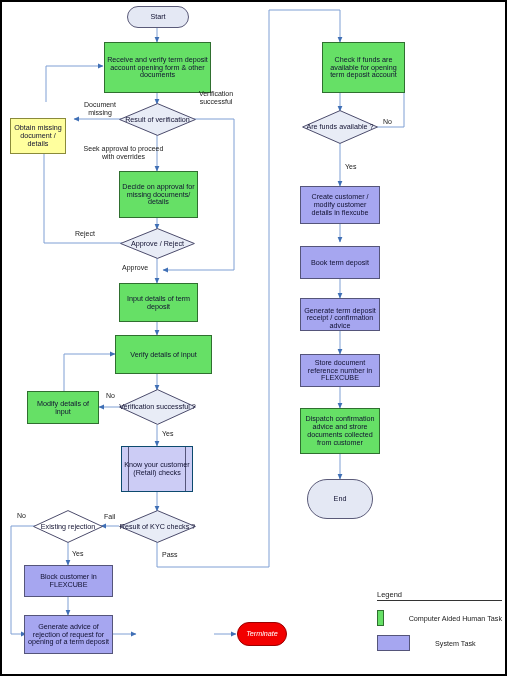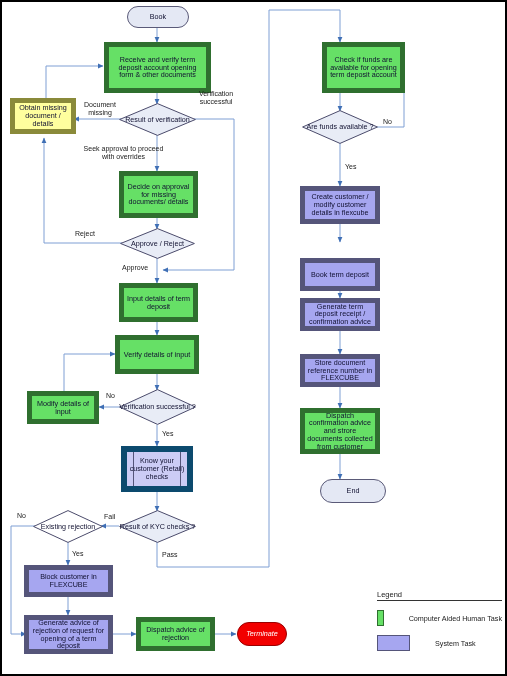--- a/index.html
+++ b/index.html
@@ -8,27 +8,27 @@
     position:relative;width:507px;height:676px;background:#ffffff;
     border:2px solid #000000;box-sizing:border-box;overflow:hidden;
   }
   svg#wires{position:absolute;left:0;top:0;width:507px;height:676px;pointer-events:none;}
 
   .node{position:absolute;box-sizing:border-box;display:flex;align-items:center;
         justify-content:center;text-align:center;color:#101030;line-height:1.08;}
   .node span{display:block;padding:0 2px;}
 
   
-  .proc{border:5px solid #0f172a;font-size:7.2px;}
+  .proc{border:1px solid #0f172a;font-size:7.2px;}
   .green{background:#66e066;border-color:#2f6f2f;}
   .purple{background:#a6a6f0;border-color:#55557a;}
   .yellow{background:#ffff9e;border-color:#8a8a3a;}
 
   
-  .predef{background:#ccccf5;border:6px solid #0c4a6e;font-size:7.2px;position:absolute;
+  .predef{background:#ccccf5;border:1px solid #0c4a6e;font-size:7.2px;position:absolute;
           box-sizing:border-box;}
   .predef .inner{position:absolute;left:0;top:0;right:0;bottom:0;display:flex;
                  align-items:center;justify-content:center;text-align:center;
                  color:#101030;line-height:1.08;}
   .predef .bar{position:absolute;top:0;bottom:0;width:1px;background:#55557a;}
 
   
   .pill{border-radius:999px;border:1px solid #4b4b6b;font-size:7.2px;}
   .pill.start{background:#e4e8f4;border-color:#5a5a78;}
   .pill.term{background:#f20000;border-color:#9a0000;color:#ffffff;}
@@ -120,28 +120,28 @@
 
       <path d="M338,329 L338,352"></path>
 
       <path d="M338,385 L338,406"></path>
 
       <path d="M338,452 L338,477"></path>
     </g>
   </svg>
 
   <div class="node pill start" style="left:125px;top:4px;width:62px;height:22px;">
-    <span>Book</span>
+    <span>Start</span>
   </div>
 
   <div class="node proc green" style="left:102px;top:40px;width:107px;height:51px;">
     <span>Receive and verify term deposit account opening form &amp; other documents</span>
   </div>
 
-  <div class="node proc yellow" style="left:8px;top:96px;width:66px;height:36px;justify-content:center;">
+  <div class="node proc yellow" style="left:8px;top:116px;width:56px;height:36px;justify-content:center;">
     <span>Obtain missing document / details</span>
   </div>
 
   <div class="dia" style="left:117px;top:101px;width:77px;height:33px;">
     <svg class="shape" viewBox="0 0 77 33" xmlns="http://www.w3.org/2000/svg">
       <polygon points="38.5,0.6 76.4,16.5 38.5,32.4 0.6,16.5" fill="#e8ecf6" stroke="#4b4b6b" stroke-width="1"></polygon>
     </svg>
     <div class="txt">Result of verification</div>
   </div>
 
@@ -153,21 +153,21 @@
     <svg class="shape" viewBox="0 0 75 31" xmlns="http://www.w3.org/2000/svg">
       <polygon points="37.5,0.6 74.4,15.5 37.5,30.4 0.6,15.5" fill="#e8ecf6" stroke="#4b4b6b" stroke-width="1"></polygon>
     </svg>
     <div class="txt">Approve / Reject</div>
   </div>
 
   <div class="node proc green" style="left:117px;top:281px;width:79px;height:39px;">
     <span>Input details of term deposit</span>
   </div>
 
-  <div class="node proc green" style="left:113px;top:333px;width:84px;height:39px;">
+  <div class="node proc green" style="left:113px;top:333px;width:97px;height:39px;">
     <span>Verify details of input</span>
   </div>
 
   <div class="node proc green" style="left:25px;top:389px;width:72px;height:33px;">
     <span>Modify details of input</span>
   </div>
 
   <div class="dia" style="left:117px;top:387px;width:77px;height:36px;">
     <svg class="shape" viewBox="0 0 77 36" xmlns="http://www.w3.org/2000/svg">
       <polygon points="38.5,0.6 76.4,18 38.5,35.4 0.6,18" fill="#e8ecf6" stroke="#4b4b6b" stroke-width="1"></polygon>
@@ -196,60 +196,57 @@
   </div>
 
   <div class="node proc purple" style="left:22px;top:563px;width:89px;height:32px;">
     <span>Block customer in FLEXCUBE</span>
   </div>
 
   <div class="node proc purple" style="left:22px;top:613px;width:89px;height:39px;">
     <span>Generate advice of rejection of request for opening of a term deposit</span>
   </div>
 
-  <div class="node proc green" style="left:134px;top:615px;width:79px;height:34px;">
-    <span>Dispatch advice of rejection</span>
-  </div>
 
   <div class="node pill term" style="left:235px;top:620px;width:50px;height:24px;font-style:italic;">
     <span>Terminate</span>
   </div>
 
   <div class="node proc green" style="left:296px;top:40px;width:83px;height:51px;margin-left:24px;">
     <span>Check if funds are available for opening term deposit account</span>
   </div>
 
   <div class="dia" style="left:300px;top:108px;width:76px;height:34px;">
     <svg class="shape" viewBox="0 0 76 34" xmlns="http://www.w3.org/2000/svg">
       <polygon points="38,0.6 75.4,17 38,33.4 0.6,17" fill="#e8ecf6" stroke="#4b4b6b" stroke-width="1"></polygon>
     </svg>
     <div class="txt">Are funds available ?</div>
   </div>
 
   <div class="node proc purple" style="left:298px;top:184px;width:80px;height:38px;">
     <span>Create customer / modify customer details in flexcube</span>
   </div>
 
-  <div class="node proc purple" style="left:298px;top:256px;width:80px;height:33px;">
+  <div class="node proc purple" style="left:298px;top:244px;width:80px;height:33px;">
     <span>Book term deposit</span>
   </div>
 
   <div class="node proc purple" style="left:298px;top:296px;width:80px;height:33px;align-items:flex-end;">
     <span>Generate term deposit receipt / confirmation advice</span>
   </div>
 
   <div class="node proc purple" style="left:298px;top:352px;width:80px;height:33px;">
     <span>Store document reference number in FLEXCUBE</span>
   </div>
 
   <div class="node proc green" style="left:298px;top:406px;width:80px;height:46px;">
     <span>Dispatch confirmation advice and strore documents collected from customer</span>
   </div>
 
-  <div class="node pill start" style="left:318px;top:477px;width:66px;height:24px;">
+  <div class="node pill start" style="left:305px;top:477px;width:66px;height:40px;">
     <span>End</span>
   </div>
 
   <div class="elabel ml" style="left:78px;top:99px;width:40px;">Document missing</div>
 
   <div class="elabel ml" style="left:189px;top:88px;width:50px;">Verification successful</div>
 
   <div class="elabel ml" style="left:80px;top:143px;width:83px;text-align:center;">Seek approval to proceed with overrides</div>
 
   <div class="elabel" style="left:73px;top:228px;">Reject</div>

